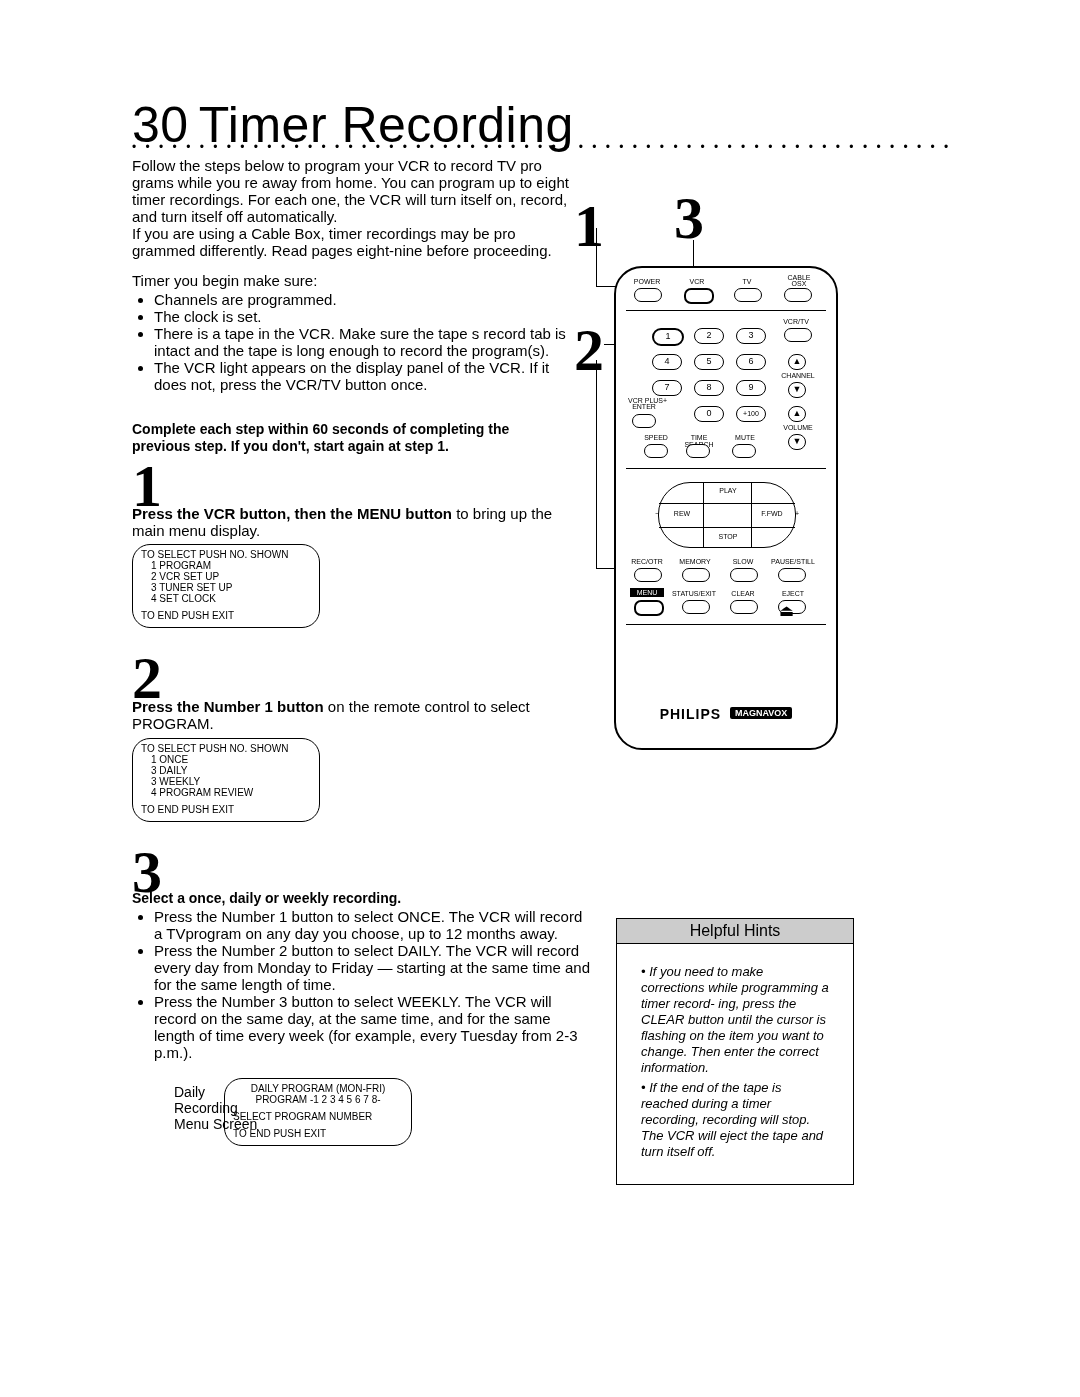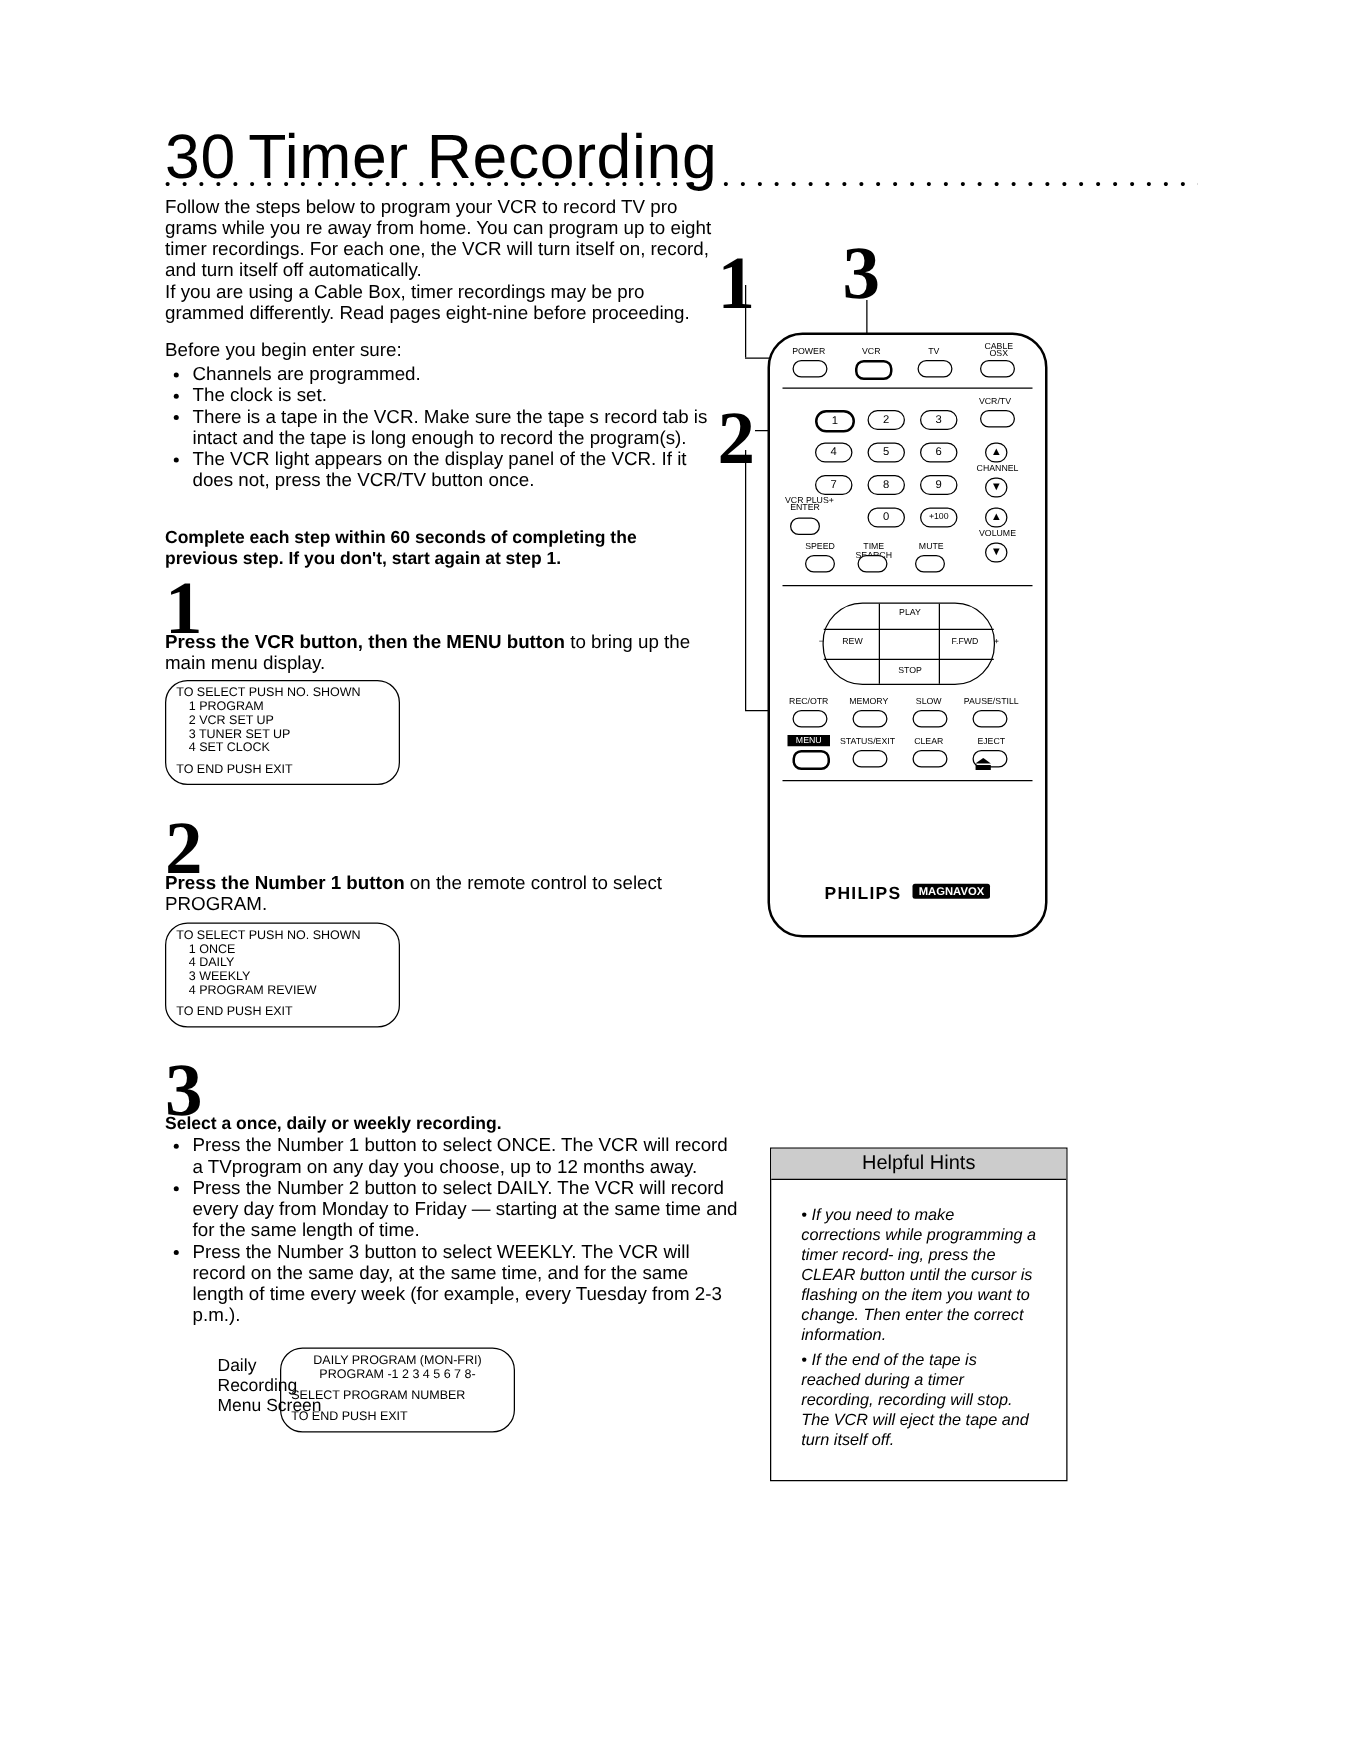--- a/index.html
+++ b/index.html
@@ -296,21 +296,21 @@
   <div class="line" style="left:693px; top:240px; width:1px; height:31px;"></div>
   <div class="line" style="left:604px; top:344px; width:60px; height:1px;"></div>
   <div class="line" style="left:596px; top:360px; width:1px; height:208px;"></div>
   <div class="line" style="left:596px; top:568px; width:56px; height:1px;"></div>
 
   <div class="intro">
     <span>Follow the steps below to program your VCR to record TV pro grams while you re away from home. You can program up to eight timer recordings. For each one, the VCR will turn itself on, record, and turn itself off automatically.</span><br>
     <span>If you are using a Cable Box, timer recordings may be pro grammed differently. Read pages eight-nine before proceeding.</span>
   </div>
   <div class="prereq">
-    <span>Before you begin enter sure:</span>
+    <span>Timer you begin make sure:</span>
     <ul>
       <li>Channels are programmed.</li>
       <li>The clock is set.</li>
       <li>There is a tape in the VCR.  Make sure the tape s record tab is intact and the tape is long enough to record the program(s).</li>
       <li>The VCR light appears on the display panel of the VCR. If it does not, press the VCR/TV button once.</li>
     </ul>
   </div>
   <div class="completewarn">Complete each step within 60 seconds of completing the previous step. If you don't, start again at step 1.</div>
 
   <div class="bignum stepnum1">1</div>
@@ -329,21 +329,21 @@
   </div>
 
   <div class="bignum stepnum2">2</div>
   <div class="step2text">
     <span class="b">Press the Number 1 button</span><span> on the remote control to select PROGRAM.</span>
   </div>
   <div class="osd osd2">
     <div class="title-line">TO SELECT PUSH NO. SHOWN</div>
     <div class="menuitems">
       <div>1 ONCE</div>
-      <div>4 DAILY</div>
+      <div>3 DAILY</div>
       <div>3 WEEKLY</div>
       <div>4 PROGRAM REVIEW</div>
     </div>
     <div class="footer">TO END PUSH EXIT</div>
   </div>
 
   <div class="bignum stepnum3">3</div>
   <div class="step3head">Select a once, daily or weekly recording.</div>
   <div class="step3list">
     <ul>

